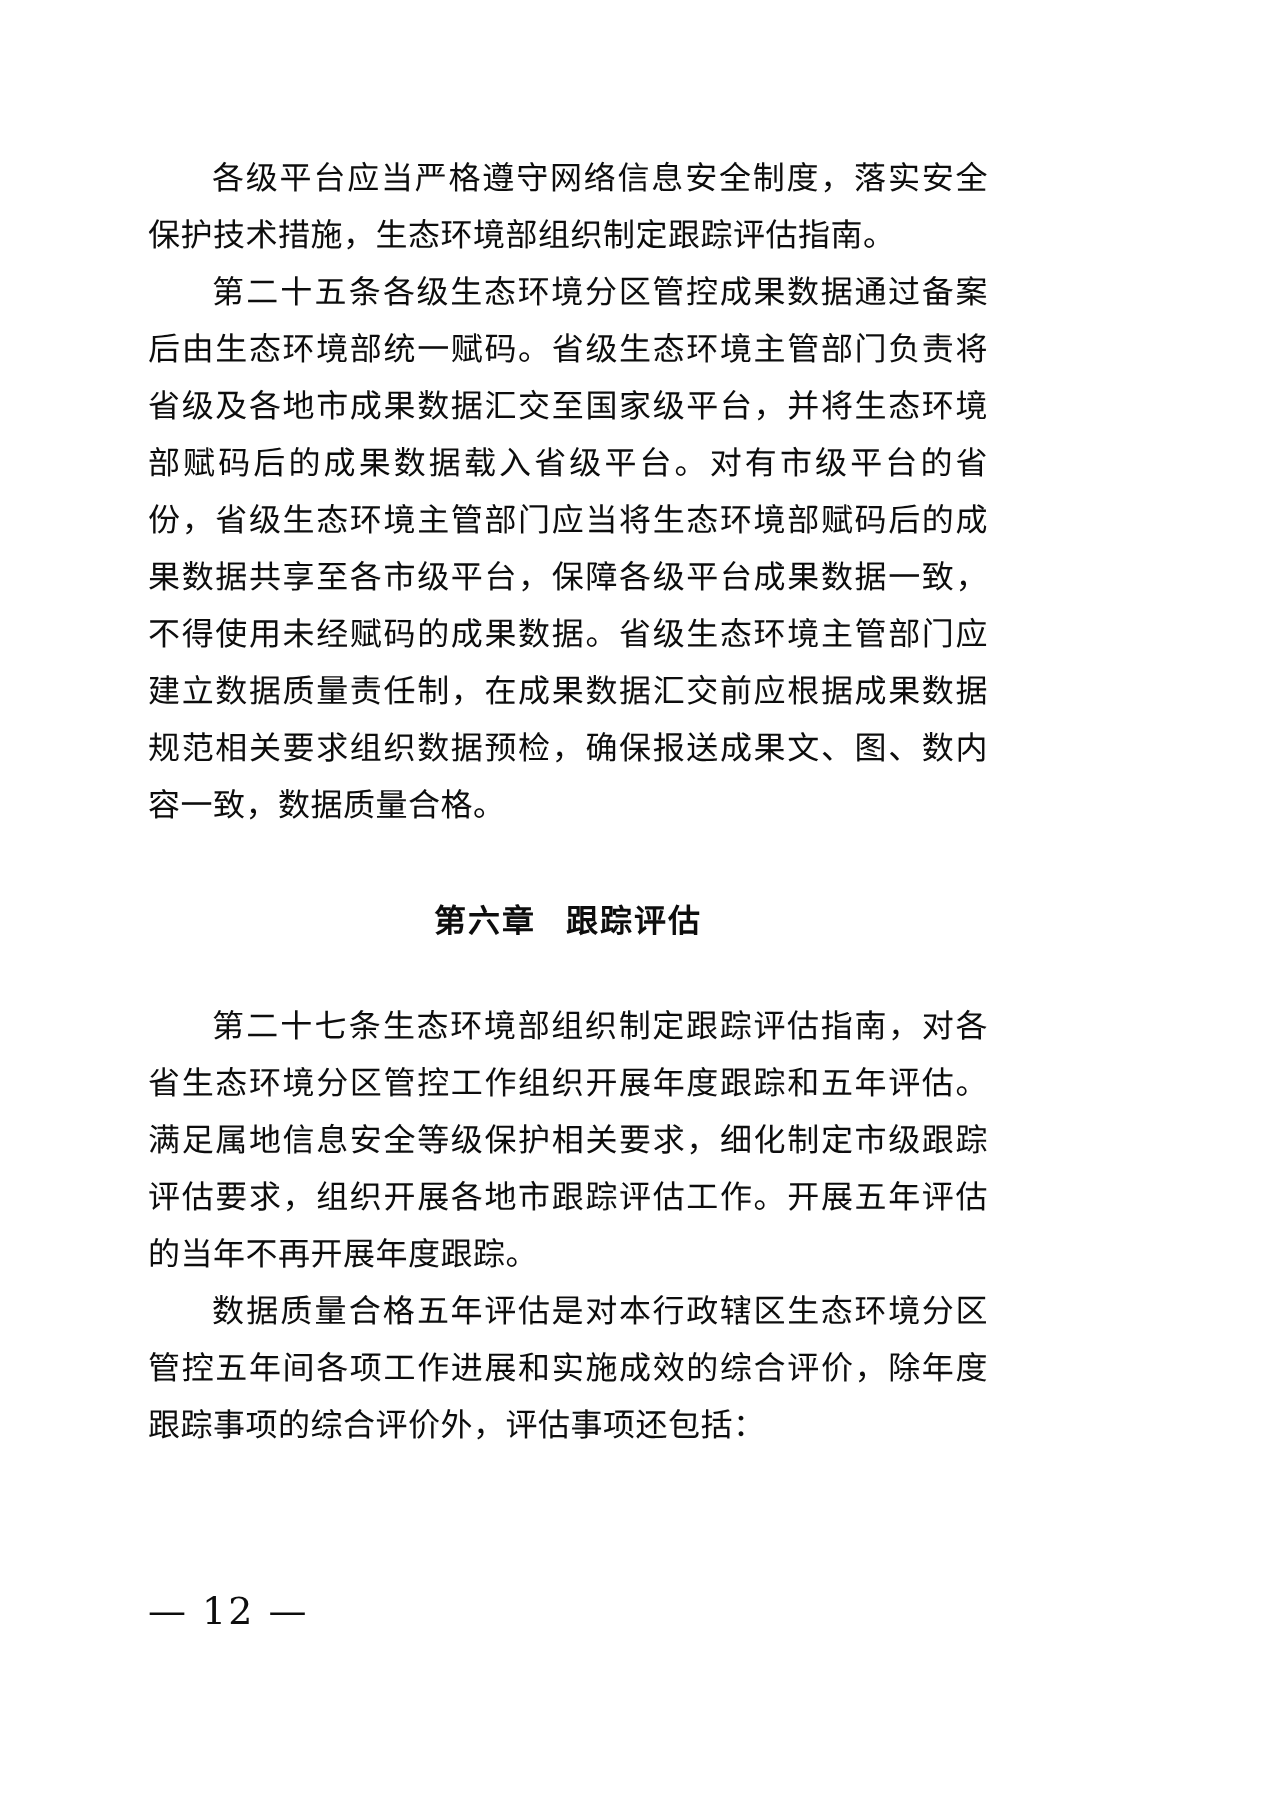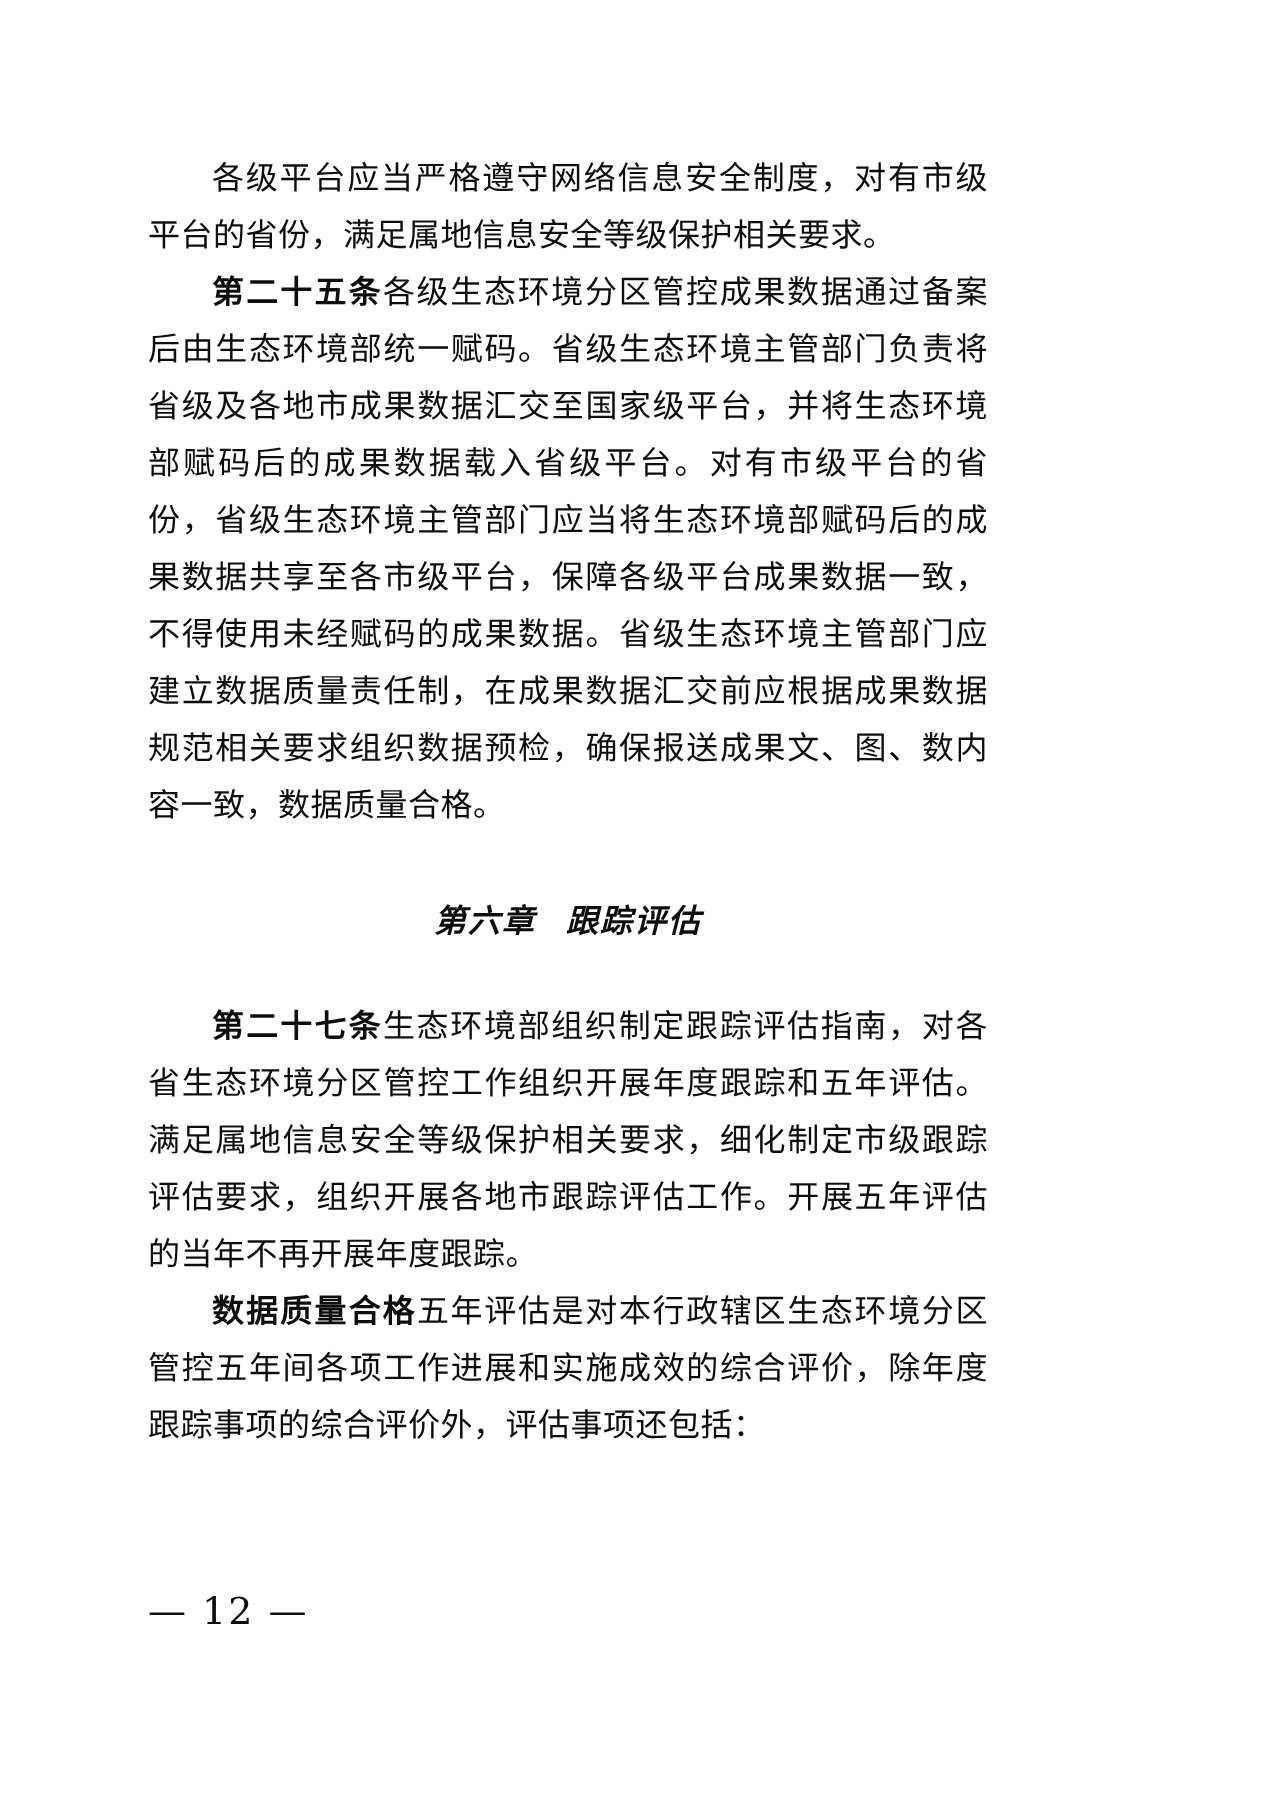--- a/index.html
+++ b/index.html
@@ -30,32 +30,31 @@
     line-height: 57px;
     letter-spacing: 0.5px;
     text-align: justify;
     text-justify: inter-ideograph;
     text-indent: 0;
   }
   .para {
     text-indent: 64px;
   }
   .para .lead {
-    font-weight: bold;
+    font-weight: normal;
     letter-spacing: 1px;
   }
   .chapter-heading {
     margin-top: 62px;
     margin-bottom: 52px;
     text-align: center;
     font-size: 32px;
     font-weight: bold;
     letter-spacing: 2px;
     line-height: 50px;
-    font-style: italic;
   }
   .chapter-heading .gap {
     display: inline-block;
     width: 30px;
   }
   .page-number {
     position: absolute;
     left: 148px;
     top: 1591px;
     width: 840px;
@@ -67,21 +66,21 @@
     font-family: "DejaVu Serif", "Liberation Serif", serif;
   }
 </style>
 </head>
 <body>
 
 <div class="page">
   <div class="content">
 
     <p class="para">
-      <span>各级平台应当严格遵守网络信息安全制度，对有市级平台的省份，满足属地信息安全等级保护相关要求。</span>
+      <span>各级平台应当严格遵守网络信息安全制度，落实安全保护技术措施，生态环境部组织制定跟踪评估指南。</span>
     </p>
 
     <p class="para">
       <span class="lead">第二十五条</span><span>各级生态环境分区管控成果数据通过备案后由生态环境部统一赋码。省级生态环境主管部门负责将省级及各地市成果数据汇交至国家级平台，并将生态环境部赋码后的成果数据载入省级平台。对有市级平台的省份，省级生态环境主管部门应当将生态环境部赋码后的成果数据共享至各市级平台，保障各级平台成果数据一致，不得使用未经赋码的成果数据。省级生态环境主管部门应建立数据质量责任制，在成果数据汇交前应根据成果数据规范相关要求组织数据预检，确保报送成果文、图、数内容一致，数据质量合格。</span>
     </p>
 
     <div class="chapter-heading">
       <span>第六章</span><span class="gap"></span><span>跟踪评估</span>
     </div>
 

